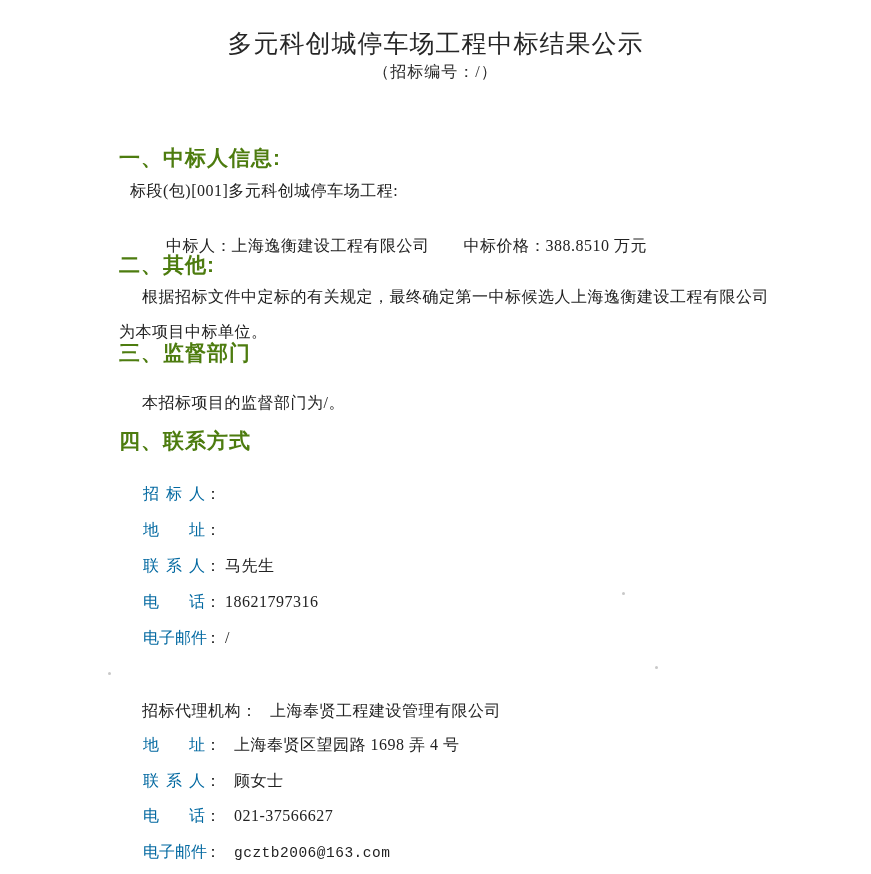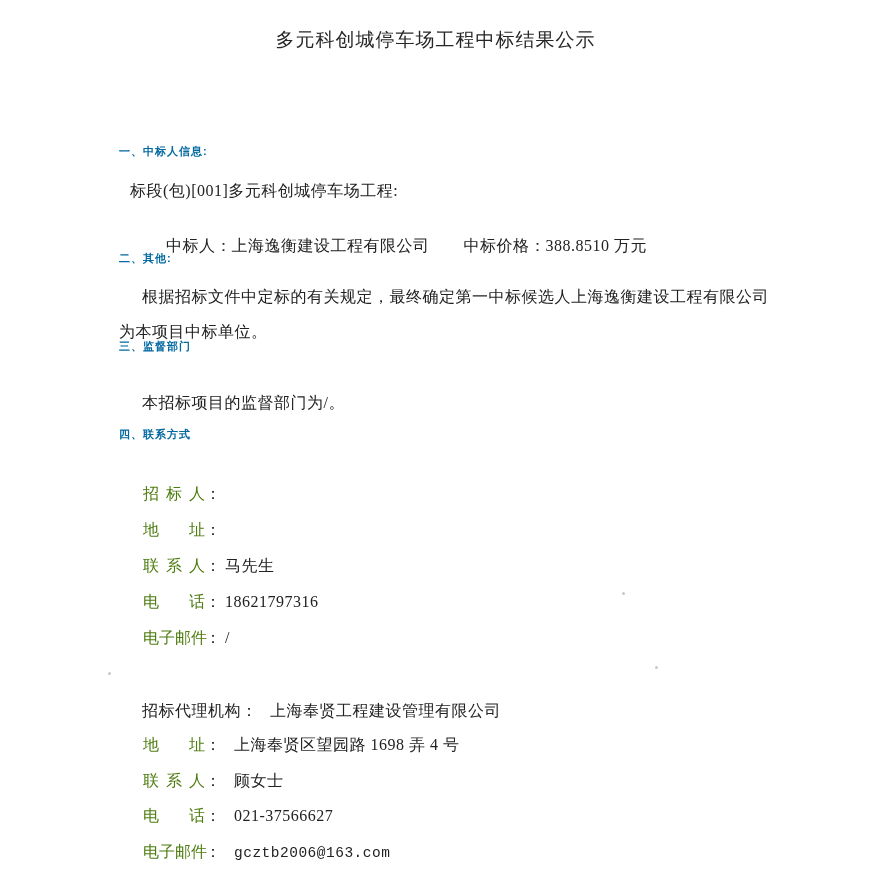--- a/index.html
+++ b/index.html
@@ -7,53 +7,54 @@
     position:relative;
     width:871px;height:874px;
     background:#ffffff;
     overflow:hidden;
     font-family:"Liberation Serif","DejaVu Serif",serif;
     color:#1e1e1e;
   }
   .abs{position:absolute;white-space:nowrap;}
   .title{
     width:871px;text-align:center;
-    font-size:19px;letter-spacing:1px;color:#262626;
+    font-size:25px;letter-spacing:1px;color:#262626;
   }
   .subtitle{
     width:871px;text-align:center;
     font-size:16px;letter-spacing:1px;color:#2a2a2a;
   }
   .h{
     font-family:"Liberation Sans","DejaVu Sans",sans-serif;
-    font-weight:700;font-size:11px;color:#0369a1;letter-spacing:1px;
+    font-weight:700;font-size:21px;color:#4d7c0f;letter-spacing:1px;
   }
   .t{font-size:16px;letter-spacing:0.5px;color:#222;}
   .row{display:flex;align-items:baseline;margin-top:20px;}
   .lbl{
     display:inline-block;width:62px;
     text-align:justify;text-align-last:justify;
-    font-size:16px;color:#4d7c0f;
+    font-size:16px;color:#0369a1;
   }
   .colon{font-size:16px;color:#222;}
   .val{font-size:16px;letter-spacing:0.5px;color:#222;margin-left:4px;}
   .val2{margin-left:13px;}
   .mono{
     font-family:"Liberation Mono","DejaVu Sans Mono",monospace;
     font-size:14.5px;letter-spacing:0.5px;
   }
   .gap{display:inline-block;width:34px;}
   .speck{position:absolute;width:3px;height:3px;border-radius:50%;background:#9a9a9a;opacity:.55;}
 </style>
 </head>
 <body>
 
 <div class="page">
 
   <div class="abs title" style="top:27px;left:0;">多元科创城停车场工程中标结果公示</div>
+  <div class="abs subtitle" style="top:62px;left:0;">（招标编号：/）</div>
 
   <div class="abs h" style="top:144px;left:119px;">一、中标人信息:</div>
   <div class="abs t" style="top:181px;left:130px;">标段(包)[001]多元科创城停车场工程:</div>
   <div class="abs row" style="top:216px;left:166px;">
     <span class="t">中标人</span>
       <span class="colon">：</span>
       <span class="t">上海逸衡建设工程有限公司</span>
     <span class="gap"></span>
     <span class="t">中标价格</span>
       <span class="colon">：</span>

